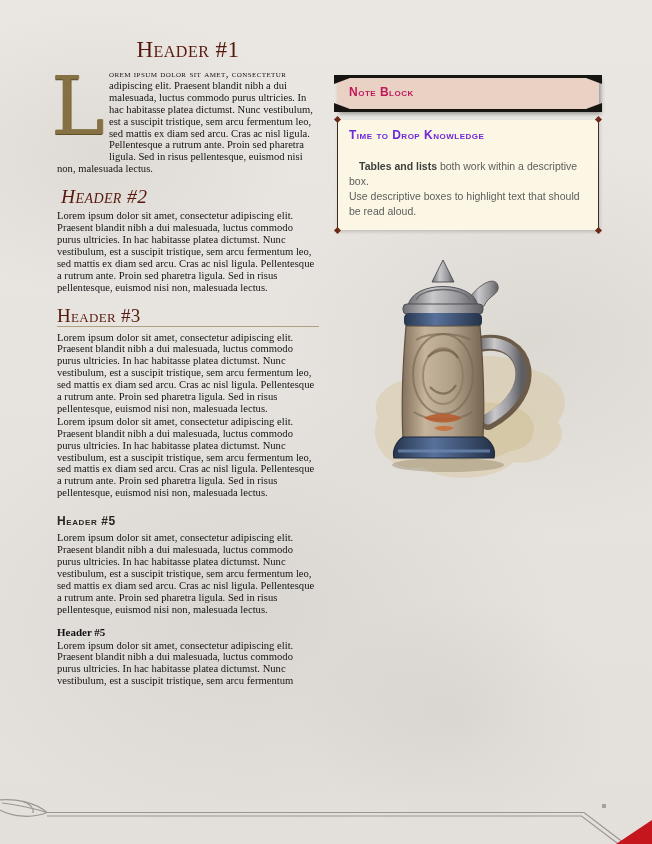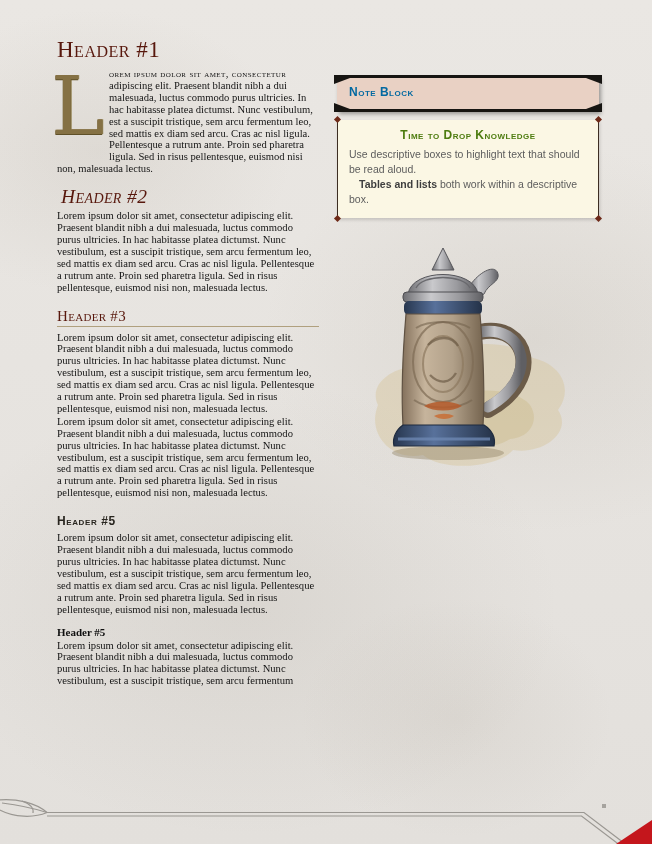--- a/index.html
+++ b/index.html
@@ -13,23 +13,23 @@
       radial-gradient(ellipse 260px 200px at 70% 85%, rgba(158,148,132,.12), transparent 60%),
       linear-gradient(#eae7e3,#e3e0dc);
   }
   .col{position:absolute;width:262px;}
   .col-left{left:57px;top:36px;}
   .col-right{left:337px;top:63px;}
 
   p.body{font-size:10.6px;line-height:11.9px;color:#141414;margin:1px 0 0 0;}
 
   h1,h2,h3,h4{font-variant:small-caps;color:#58180D;font-weight:400;margin:0;}
-  h1{font-size:23px;line-height:27px;margin-bottom:5px;letter-spacing:.5px;}
+  h1{font-size:23px;line-height:27px;margin-bottom:5px;letter-spacing:.5px;text-align:center;}
   h2{font-size:19.5px;line-height:22px;margin:11px 4px 2px;letter-spacing:.4px;font-style:italic;}
-  h3{font-size:15px;line-height:18px;margin:13px 0 5px;border-bottom:1.6px solid #b0a07e;padding-bottom:1px;letter-spacing:.3px;}
+  h3{font-size:19px;line-height:18px;margin:13px 0 5px;border-bottom:1.6px solid #b0a07e;padding-bottom:1px;letter-spacing:.3px;}
   h4{font-size:12.5px;line-height:15px;margin:11px 0 1px;letter-spacing:.3px;}
   h5{font-variant:small-caps;font-family:"Liberation Sans",sans-serif;font-weight:700;
      color:#28251f;font-size:12px;line-height:14px;letter-spacing:.6px;margin:15px 0 4px;}
   h6{font-family:"Liberation Serif",serif;font-weight:700;color:#101010;
      font-size:11px;line-height:13px;margin:10px 0 1px;}
 
   .dropcap{
     float:left;width:52px;height:82px;
     font-family:"DejaVu Serif",serif;font-size:80px;line-height:74px;
     color:#857144;text-shadow:0 1px 0 #5f5028, 1px 0 0 #9a8a5e;
@@ -40,31 +40,31 @@
   
   .note{
     position:relative;background:#e9d1c4;margin:13px 0 9px;
     padding:10px 12px 10px;box-shadow:2px 3px 4px rgba(0,0,0,.35);
   }
   .note-edge{position:absolute;left:-3px;width:calc(100% + 6px);height:9px;display:block;}
   .note-edge.top{top:-1px;}
   .note-edge.bottom{bottom:-1px;}
   .note-title,.desc-title{
     font-family:"Liberation Sans",sans-serif;font-weight:700;font-variant:small-caps;
-    font-size:12px;line-height:13px;color:#0369a1;letter-spacing:.5px;margin:0 0 2px;
+    font-size:12px;line-height:13px;color:#be185d;letter-spacing:.5px;margin:0 0 2px;
   }
   .note-body{font-family:"Liberation Sans",sans-serif;font-size:10.5px;line-height:13px;color:#6a6a6a;margin:0;}
 
   
   .desc{
     position:relative;background:#fbf7e4;margin:8px 0 0;
     border-left:1.6px solid #3c2d22;border-right:1.6px solid #3c2d22;
     padding:9px 11px 11px;box-shadow:1px 2px 3px rgba(0,0,0,.15);
   }
-  .desc-title{color:#4d7c0f;margin-bottom:5px;text-align:center;}
+  .desc-title{color:#6d28d9;margin-bottom:17px;}
   .desc-body{font-family:"Liberation Sans",sans-serif;font-size:10.5px;line-height:15px;color:#5d5d5d;margin:0;}
   .desc-body.indent{text-indent:10px;}
   .desc-body b{color:#3e3e3e;}
   .dot{position:absolute;width:5px;height:5px;background:#6e2a18;transform:rotate(45deg);}
   .dot.tl{top:-3px;left:-3px;} .dot.tr{top:-3px;right:-3px;}
   .dot.bl{bottom:-3px;left:-3px;} .dot.br{bottom:-3px;right:-3px;}
 
   .stein-wrap{margin:22px auto 0;width:240px;height:235px;}
 
   .footer-svg{position:absolute;left:0;bottom:0;width:652px;height:46px;display:block;}
@@ -114,22 +114,22 @@
           <path d="M0,9 H268 V0 L252,6 H16 L0,0 Z" fill="#171512"></path>
         </svg>
     </div>
 
     <div class="desc">
       <span class="dot tl"></span>
       <span class="dot tr"></span>
       <span class="dot bl"></span>
       <span class="dot br"></span>
       <div class="desc-title">Time to Drop Knowledge</div>
+      <p class="desc-body indent"><b>Tables and lists</b><span> both work within a descriptive box.</span></p>
       <p class="desc-body">Use descriptive boxes to highlight text that should be read aloud.</p>
-      <p class="desc-body indent"><b>Tables and lists</b><span> both work within a descriptive box.</span></p>
     </div>
 
     <div class="stein-wrap">
       <svg width="240" height="235" viewBox="0 0 240 235">
         <defs>
           <linearGradient id="tan" x1="0" y1="0" x2="1" y2="0">
             <stop offset="0" stop-color="#84715c"></stop>
               <stop offset=".28" stop-color="#c6b49c"></stop>
             <stop offset=".62" stop-color="#b1a089"></stop>
               <stop offset="1" stop-color="#75644f"></stop>

